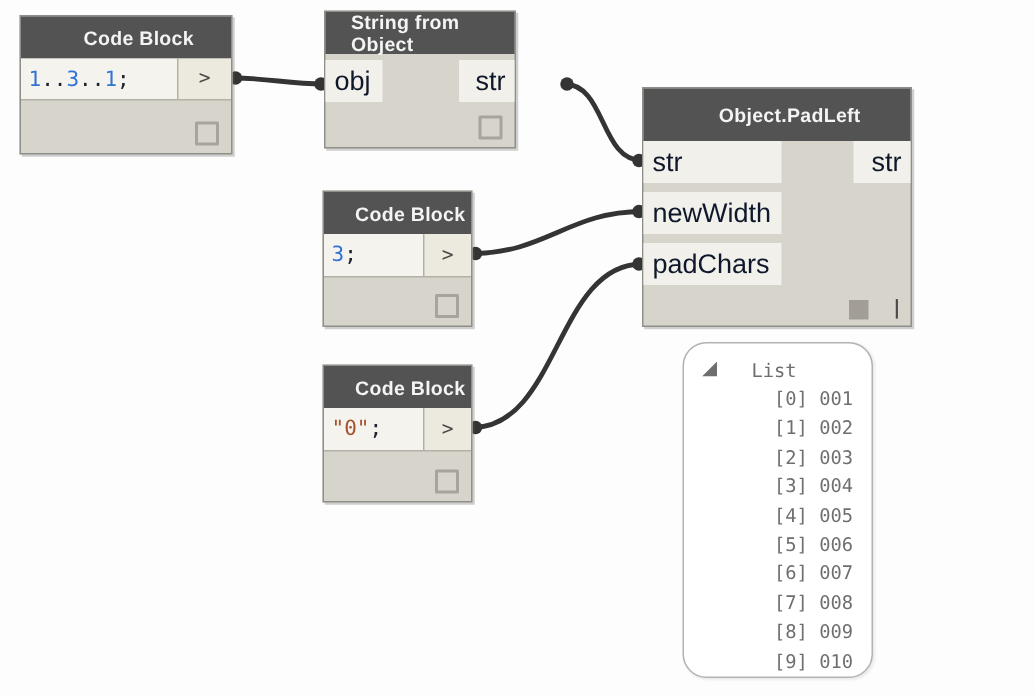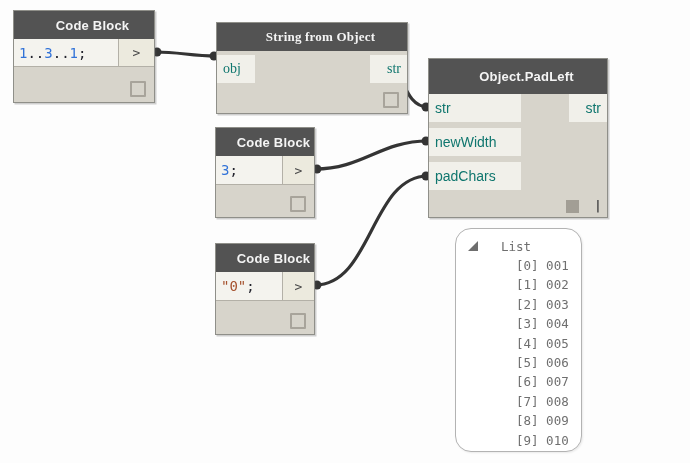--- a/index.html
+++ b/index.html
@@ -23,40 +23,40 @@
   }
   .out-cell{
     background:#eceade;border-left:1px solid #b3b0a7;display:flex;
     align-items:center;justify-content:center;color:#4a4a4a;
     font-size:13px;font-family:"DejaVu Sans Mono",monospace;
   }
   .tok-number{color:#3273d8;}
   .tok-operator{color:#23232d;}
   .tok-string{color:#a5512d;}
   .port-label{
-    background:#f1f0ea;color:#0f766e;font-size:14px;display:flex;align-items:center;
+    background:#f1f0ea;color:#0f172a;font-size:18px;display:flex;align-items:center;
     box-sizing:border-box;
   }
   .in-port{padding-left:6px;}
   .out-port{justify-content:flex-end;padding-right:6px;}
   .checkbox{
     position:absolute;width:12px;height:12px;border:2px solid #a8a49b;
     background:transparent;right:8px;bottom:5px;border-radius:1px;
   }
   .filled-square{position:absolute;width:13px;height:13px;background:#a29e95;}
   .lacing{
     position:absolute;color:#4a4a4a;font-family:"DejaVu Sans Mono",monospace;
     font-size:13px;font-weight:bold;
   }
   
   #cb1{left:13px;top:10px;width:142px;height:93px;}
   #cb1 .node-header{height:28px;}
   #cb1 .code-row{height:27px;}
   #cb1 .out-cell{width:35px;}
-  #sfo{left:216px;top:22px;width:192px;height:92px;font-family:Liberation Serif, serif;}
+  #sfo{left:216px;top:7px;width:128px;height:92px;}
   #sfo .node-header{height:28px;}
   #sfo .port-row{display:flex;justify-content:space-between;margin-top:4px;height:28px;}
   #sfo .in-port{width:38px;}
   #sfo .out-port{width:37px;}
   #cb2{left:215px;top:127px;width:100px;height:91px;}
   #cb3{left:215px;top:243px;width:100px;height:92px;}
   .small-cb .node-header{height:28px;}
   .small-cb .code-row{height:28px;}
   .small-cb .out-cell{width:31px;}
   #padleft{left:428px;top:58px;width:180px;height:160px;}

